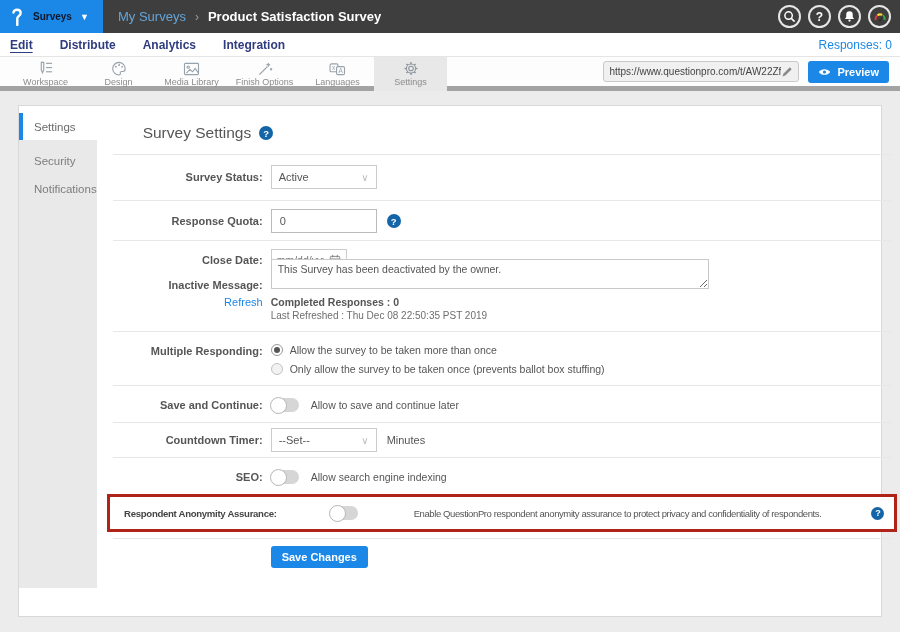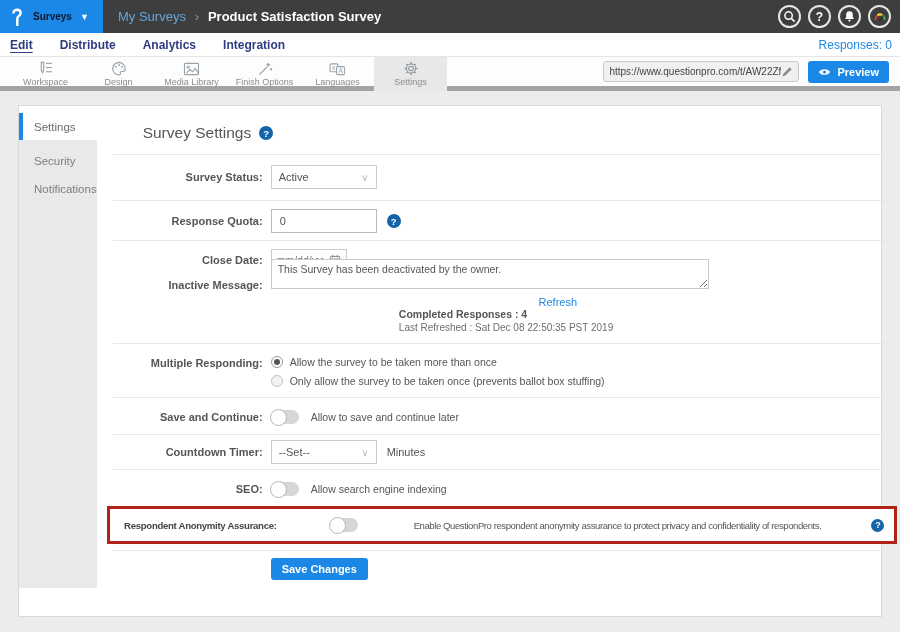--- a/index.html
+++ b/index.html
@@ -88,21 +88,21 @@
 
   .editor-wrap { margin-left:158px; margin-top:2px; width:438px; }
   .biu-bar { display:flex; justify-content:flex-end; align-items:center; gap:10px; height:14px;
     margin-bottom:2px; }
   .biu { font-family:"Liberation Serif", serif; font-size:12px; color:#444; cursor:pointer; line-height:1; }
   .inactive-row { display:flex; margin-top:-32px; }
   .inactive-row .flabel { padding-top:22px; }
   textarea.msg { width:438px; height:30px; border:1px solid #c9c9c9; font-size:10.5px; color:#555;
     padding:3px 6px; font-family:"Liberation Sans", sans-serif; outline:none; }
 
-  .r-refresh { padding:5px 0 10px 0; align-items:center;flex-direction:column; }
+  .r-refresh { padding:5px 0 10px 0; align-items:flex-start; }
   .refresh-link { width:150px; text-align:right; font-size:11px; color:#1b87e6; cursor:pointer; flex-shrink:0; }
   .refresh-info { margin-left:8px; }
   .refresh-bold { font-size:10.5px; font-weight:bold; color:#555; }
   .refresh-sub { font-size:10px; color:#6e6e6e; margin-top:2px; }
 
   .r-multi { padding:12px 0 10px 0; align-items:flex-start; }
   .radio-opt { display:flex; align-items:center; gap:7px; font-size:10.5px; color:#555; cursor:pointer; }
   .radio-opt + .radio-opt { margin-top:7px; }
   .radio { width:12px; height:12px; border-radius:50%; border:1px solid #999; position:relative;
     flex-shrink:0; background:#fff; }
@@ -343,22 +343,22 @@
       <div class="inactive-row">
         <span class="flabel">Inactive Message:</span>
         <div class="fctrl" style="align-items:center">
           <textarea class="msg" style="">This Survey has been deactivated by the owner.</textarea>
         </div>
       </div>
 
       <div class="frow r-refresh">
         <span class="refresh-link">Refresh</span>
         <div class="refresh-info">
-          <div class="refresh-bold">Completed Responses : 4</div>
-          <div class="refresh-sub">Last Refreshed : Sat Dec 08 22:50:35 PST 2019</div>
+          <div class="refresh-bold">Completed Responses : 0</div>
+          <div class="refresh-sub">Last Refreshed : Thu Dec 08 22:50:35 PST 2019</div>
         </div>
       </div>
       <div class="sep"></div>
 
       <div class="frow r-multi">
         <span class="flabel" style="padding-top:1px">Multiple Responding:</span>
         <div class="fctrl" style="flex-direction:column; align-items:flex-start">
           <div class="radio-opt">
             <span class="radio sel"></span>
             <span>Allow the survey to be taken more than once</span>

